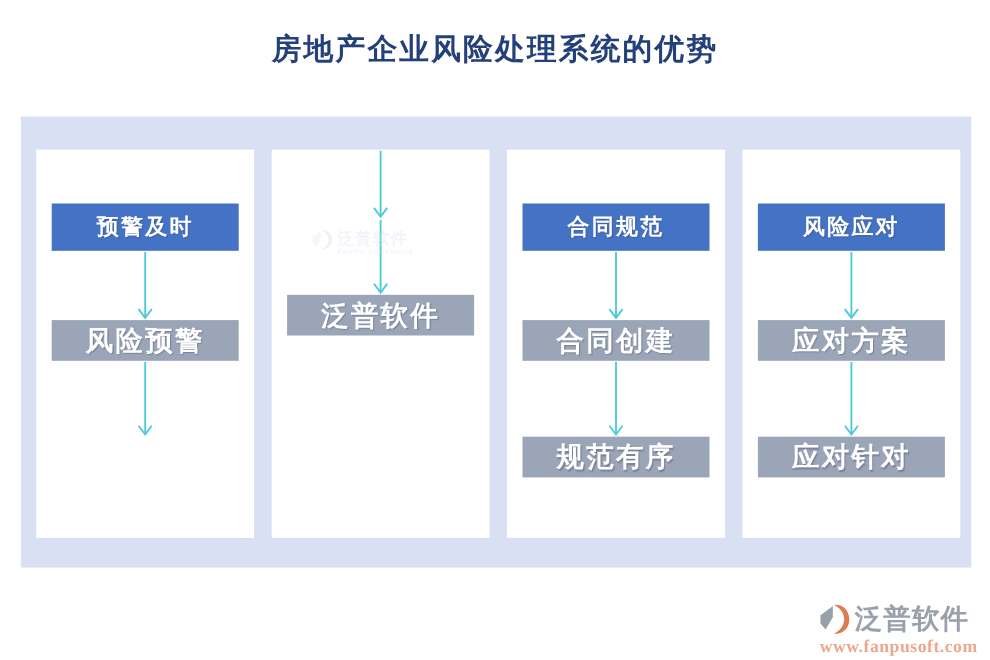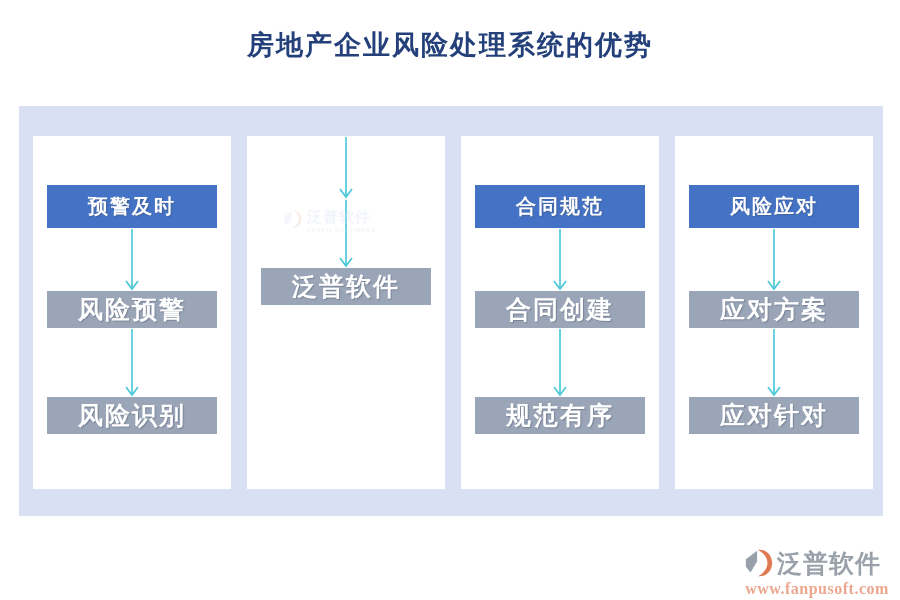--- a/index.html
+++ b/index.html
@@ -157,21 +157,20 @@
             <polyline points="2,53 8,61 14,53"></polyline>
           </svg>
       </div>
       <div class="box step">风险预警</div>
       <div class="arrow-wrap b">
         <svg width="16" height="69" viewBox="0 0 16 69">
             <line x1="8" y1="1" x2="8" y2="66"></line>
             <polyline points="2,59 8,67 14,59"></polyline>
           </svg>
       </div>
-      <div class="box step">风险识别</div>
     </div>
 
     <div class="column-card">
       <div class="arrow-wrap a">
         <svg width="16" height="63" viewBox="0 0 16 63">
             <line x1="8" y1="1" x2="8" y2="60"></line>
             <polyline points="2,53 8,61 14,53"></polyline>
           </svg>
       </div>
       <div class="arrow-wrap b">

